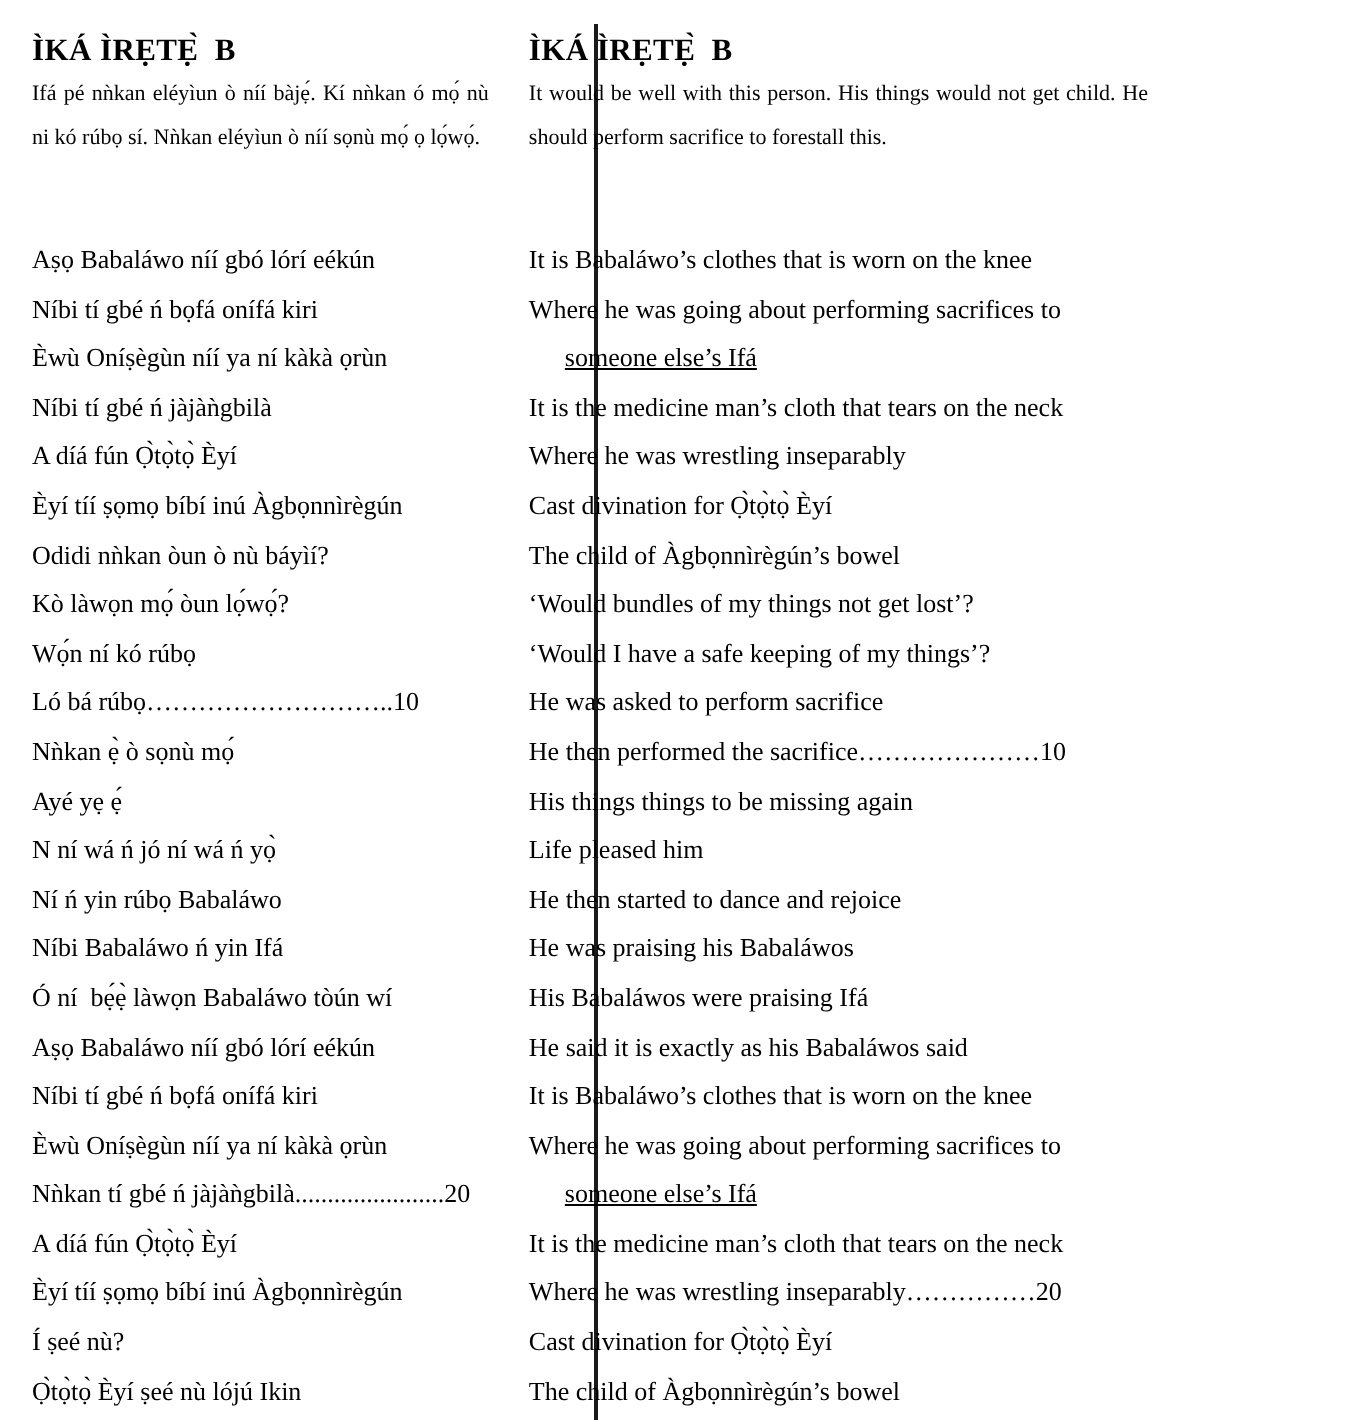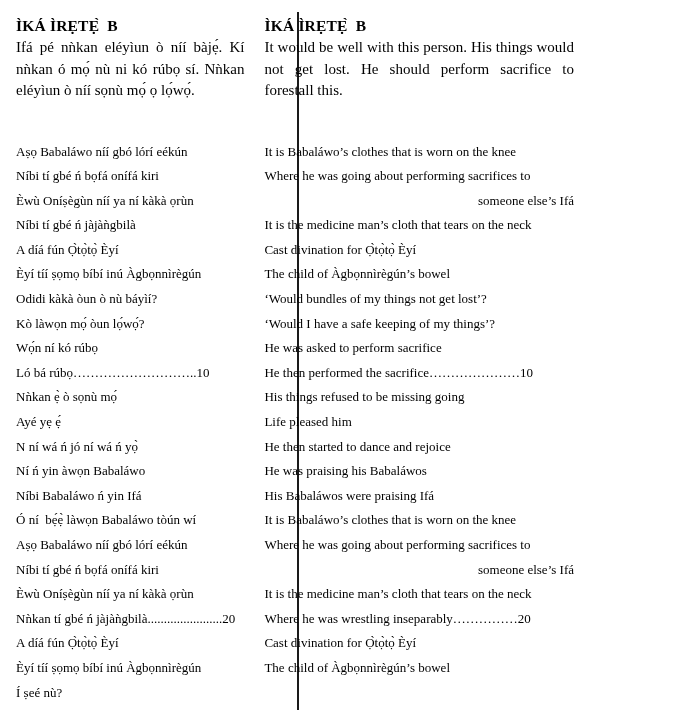--- a/index.html
+++ b/index.html
@@ -46,21 +46,21 @@
   }
   .heading {
     font-weight: bold;
     font-size: 15.5px;
     line-height: 20px;
     letter-spacing: 0.2px;
     margin: 0 0 1px 0;
     white-space: pre;
   }
   .intro {
-    font-size: 15px;
+    font-size: 11px;
     line-height: 21.5px;
     text-align: justify;
     text-justify: inter-word;
     margin: 0;
   }
   .col-right .intro {
     text-align: justify;
   }
   .gap-block {
     height: 38px;
@@ -78,82 +78,85 @@
     padding: 0;
   }
   .col-right .verse li {
     white-space: normal;
   }
   .verse li.wrap2 {
     line-height: 24.6px;
   }
   .verse li .cont {
     display: block;
-    text-align: right;
+    text-align: left;
     padding-left: 18px;
+    text-decoration: underline;
   }
 </style>
 </head>
 <body>
 
 <div class="page">
 
   <div class="divider"></div>
 
   <div class="col col-left">
     <div class="heading">ÌKÁ ÌRẸTẸ̀  B</div>
     <p class="intro">Ifá pé nǹkan eléyìun ò níí bàjẹ́. Kí nǹkan ó mọ́ nù ni kó rúbọ sí. Nǹkan eléyìun ò níí sọnù mọ́ ọ lọ́wọ́.</p>
     <div class="gap-block"></div>
     <ul class="verse" id="left-verse">
         <li>Aṣọ Babaláwo níí gbó lórí eékún</li>
         <li>Níbi tí gbé ń bọfá onífá kiri</li>
         <li>Èwù Oníṣègùn níí ya ní kàkà ọrùn</li>
         <li>Níbi tí gbé ń jàjàǹgbilà</li>
         <li>A díá fún Ọ̀tọ̀tọ̀ Èyí</li>
         <li>Èyí tíí ṣọmọ bíbí inú Àgbọnnìrègún</li>
-        <li>Odidi kàkà òun ò nù báyìí?</li>
+        <li>Odidi nǹkan òun ò nù báyìí?</li>
         <li>Kò làwọn mọ́ òun lọ́wọ́?</li>
         <li>Wọ́n ní kó rúbọ</li>
         <li>Ló bá rúbọ………………………..10</li>
         <li>Nǹkan ẹ̀ ò sọnù mọ́</li>
         <li>Ayé yẹ ẹ́</li>
         <li>N ní wá ń jó ní wá ń yọ̀</li>
-        <li>Ní ń yin àwọn Babaláwo</li>
+        <li>Ní ń yin rúbọ Babaláwo</li>
         <li>Níbi Babaláwo ń yin Ifá</li>
         <li>Ó ní  bẹ́ẹ̀ làwọn Babaláwo tòún wí</li>
         <li>Aṣọ Babaláwo níí gbó lórí eékún</li>
         <li>Níbi tí gbé ń bọfá onífá kiri</li>
         <li>Èwù Oníṣègùn níí ya ní kàkà ọrùn</li>
         <li>Nǹkan tí gbé ń jàjàǹgbilà.......................20</li>
         <li>A díá fún Ọ̀tọ̀tọ̀ Èyí</li>
         <li>Èyí tíí ṣọmọ bíbí inú Àgbọnnìrègún</li>
         <li>Í ṣeé nù?</li>
         <li>Ọ̀tọ̀tọ̀ Èyí ṣeé nù lójú Ikin</li>
       </ul>
   </div>
 
   <div class="col col-right">
     <div class="heading">ÌKÁ ÌRẸTẸ̀  B</div>
-    <p class="intro"> It would be well with this person. His things would not get lost. He should perform sacrifice to forestall this.</p>
+    <p class="intro"> It would be well with this person. His things would not get child. He should perform sacrifice to forestall this.</p>
     <div class="gap-block"></div>
     <ul class="verse" id="right-verse">
         <li><span>It is Babaláwo’s clothes that is worn on the knee</span></li>
         <li class="wrap2"><span>Where he was going about performing sacrifices to</span><span class="cont">someone else’s Ifá</span></li>
         <li><span>It is the medicine man’s cloth that tears on the neck</span></li>
+        <li><span>Where he was wrestling inseparably</span></li>
         <li><span>Cast divination for Ọ̀tọ̀tọ̀ Èyí</span></li>
         <li><span>The child of Àgbọnnìrègún’s bowel</span></li>
         <li><span>‘Would bundles of my things not get lost’?</span></li>
         <li><span>‘Would I have a safe keeping of my things’?</span></li>
         <li><span>He was asked to perform sacrifice</span></li>
         <li><span>He then performed the sacrifice…………………10</span></li>
-        <li><span>His things refused to be missing going</span></li>
+        <li><span>His things things to be missing again</span></li>
         <li><span>Life pleased him</span></li>
         <li><span>He then started to dance and rejoice</span></li>
         <li><span>He was praising his Babaláwos</span></li>
         <li><span>His Babaláwos were praising Ifá</span></li>
+        <li><span>He said it is exactly as his Babaláwos said</span></li>
         <li><span>It is Babaláwo’s clothes that is worn on the knee</span></li>
         <li class="wrap2"><span>Where he was going about performing sacrifices to</span><span class="cont">someone else’s Ifá</span></li>
         <li><span>It is the medicine man’s cloth that tears on the neck</span></li>
         <li><span>Where he was wrestling inseparably……………20</span></li>
         <li><span>Cast divination for Ọ̀tọ̀tọ̀ Èyí</span></li>
         <li><span>The child of Àgbọnnìrègún’s bowel</span></li>
         <li></li>
       </ul>
   </div>
 

